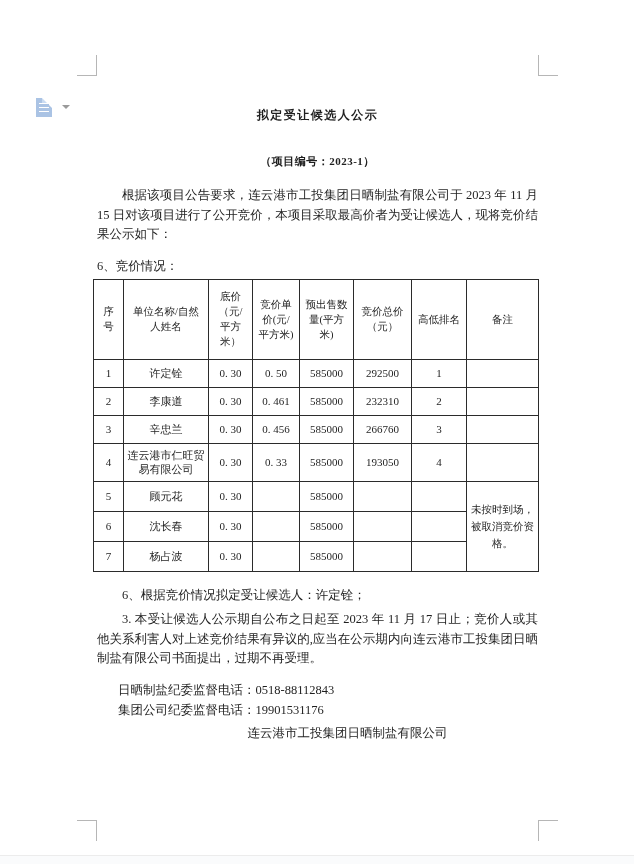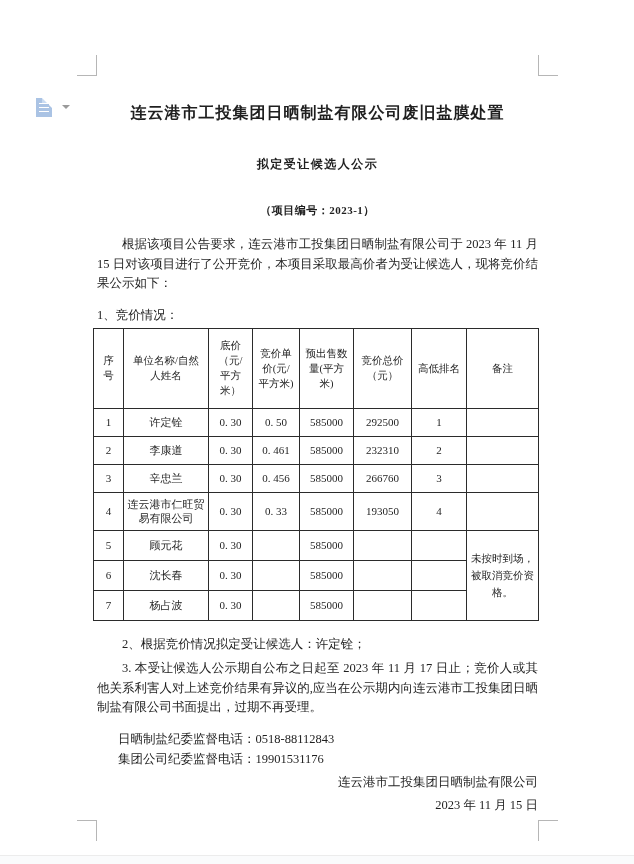--- a/index.html
+++ b/index.html
@@ -68,46 +68,45 @@
   }
   table.bid th { font-size:10.5px; line-height:15px; height:80px; padding:1px 5px; }
   tr.r-s  td { height:28px; }
   tr.r-m  td { height:38px; line-height:14px; }
   tr.r-l  td { height:30px; }
   td.remark-merged { font-size:10.5px; line-height:17px; padding:0 7px; text-align:justify; }
 
   .para-2 { margin-top:14px; }
   .para-3 { margin-top:5px; }
   .contact-block { margin-top:11px; font-size:12.5px; line-height:20px;margin-left:21px; }
-  .signature { margin-top:2px; font-size:12.5px; line-height:23px; text-align:right; padding-left:60px; }
+  .signature { margin-top:2px; font-size:12.5px; line-height:23px; text-align:center; padding-left:60px; }
 </style>
 </head>
 <body>
 
 <div class="page">
 
   <div class="paste-btn">
     <span class="paste-doc"></span>
     <span class="paste-arrow"></span>
   </div>
 
   <div class="crop crop-tl"></div>
   <div class="crop crop-tr"></div>
   <div class="crop crop-bl"></div>
   <div class="crop crop-br"></div>
 
   <div class="content">
 
-    <div class="doc-title">连云港市工投集团日晒制盐有限公司废旧盐膜处置</div>
     <div class="doc-subtitle">拟定受让候选人公示</div>
     <div class="project-no">（项目编号：2023-1）</div>
 
     <div class="para para-intro indent">根据该项目公告要求，连云港市工投集团日晒制盐有限公司于 2023 年 11 月 15 日对该项目进行了公开竞价，本项目采取最高价者为受让候选人，现将竞价结果公示如下：</div>
 
-    <div class="section-label">1、竞价情况：</div>
+    <div class="section-label">6、竞价情况：</div>
 
     <table class="bid">
       <colgroup>
         <col style="width:30px">
           <col style="width:85px">
           <col style="width:44px">
           <col style="width:47px">
         <col style="width:54px">
           <col style="width:58px">
           <col style="width:55px">
@@ -188,29 +187,28 @@
         <td>杨占波</td>
         <td>0. 30</td>
         <td></td>
         <td>585000</td>
         <td></td>
         <td></td>
       </tr>
     </tbody>
       </table>
 
-    <div class="para para-2 indent">2、根据竞价情况拟定受让候选人：许定铨；</div>
+    <div class="para para-2 indent">6、根据竞价情况拟定受让候选人：许定铨；</div>
     <div class="para para-3 indent">3. 本受让候选人公示期自公布之日起至 2023 年 11 月 17 日止；竞价人或其他关系利害人对上述竞价结果有异议的,应当在公示期内向连云港市工投集团日晒制盐有限公司书面提出，过期不再受理。</div>
 
     <div class="contact-block">
       <div>日晒制盐纪委监督电话：0518-88112843</div>
       <div>集团公司纪委监督电话：19901531176</div>
     </div>
 
     <div class="signature">
       <div>连云港市工投集团日晒制盐有限公司</div>
-      <div>2023 年 11 月 15 日</div>
     </div>
 
   </div>
 
   <div class="page-edge"></div>
 </div>
 
 </body></html>

